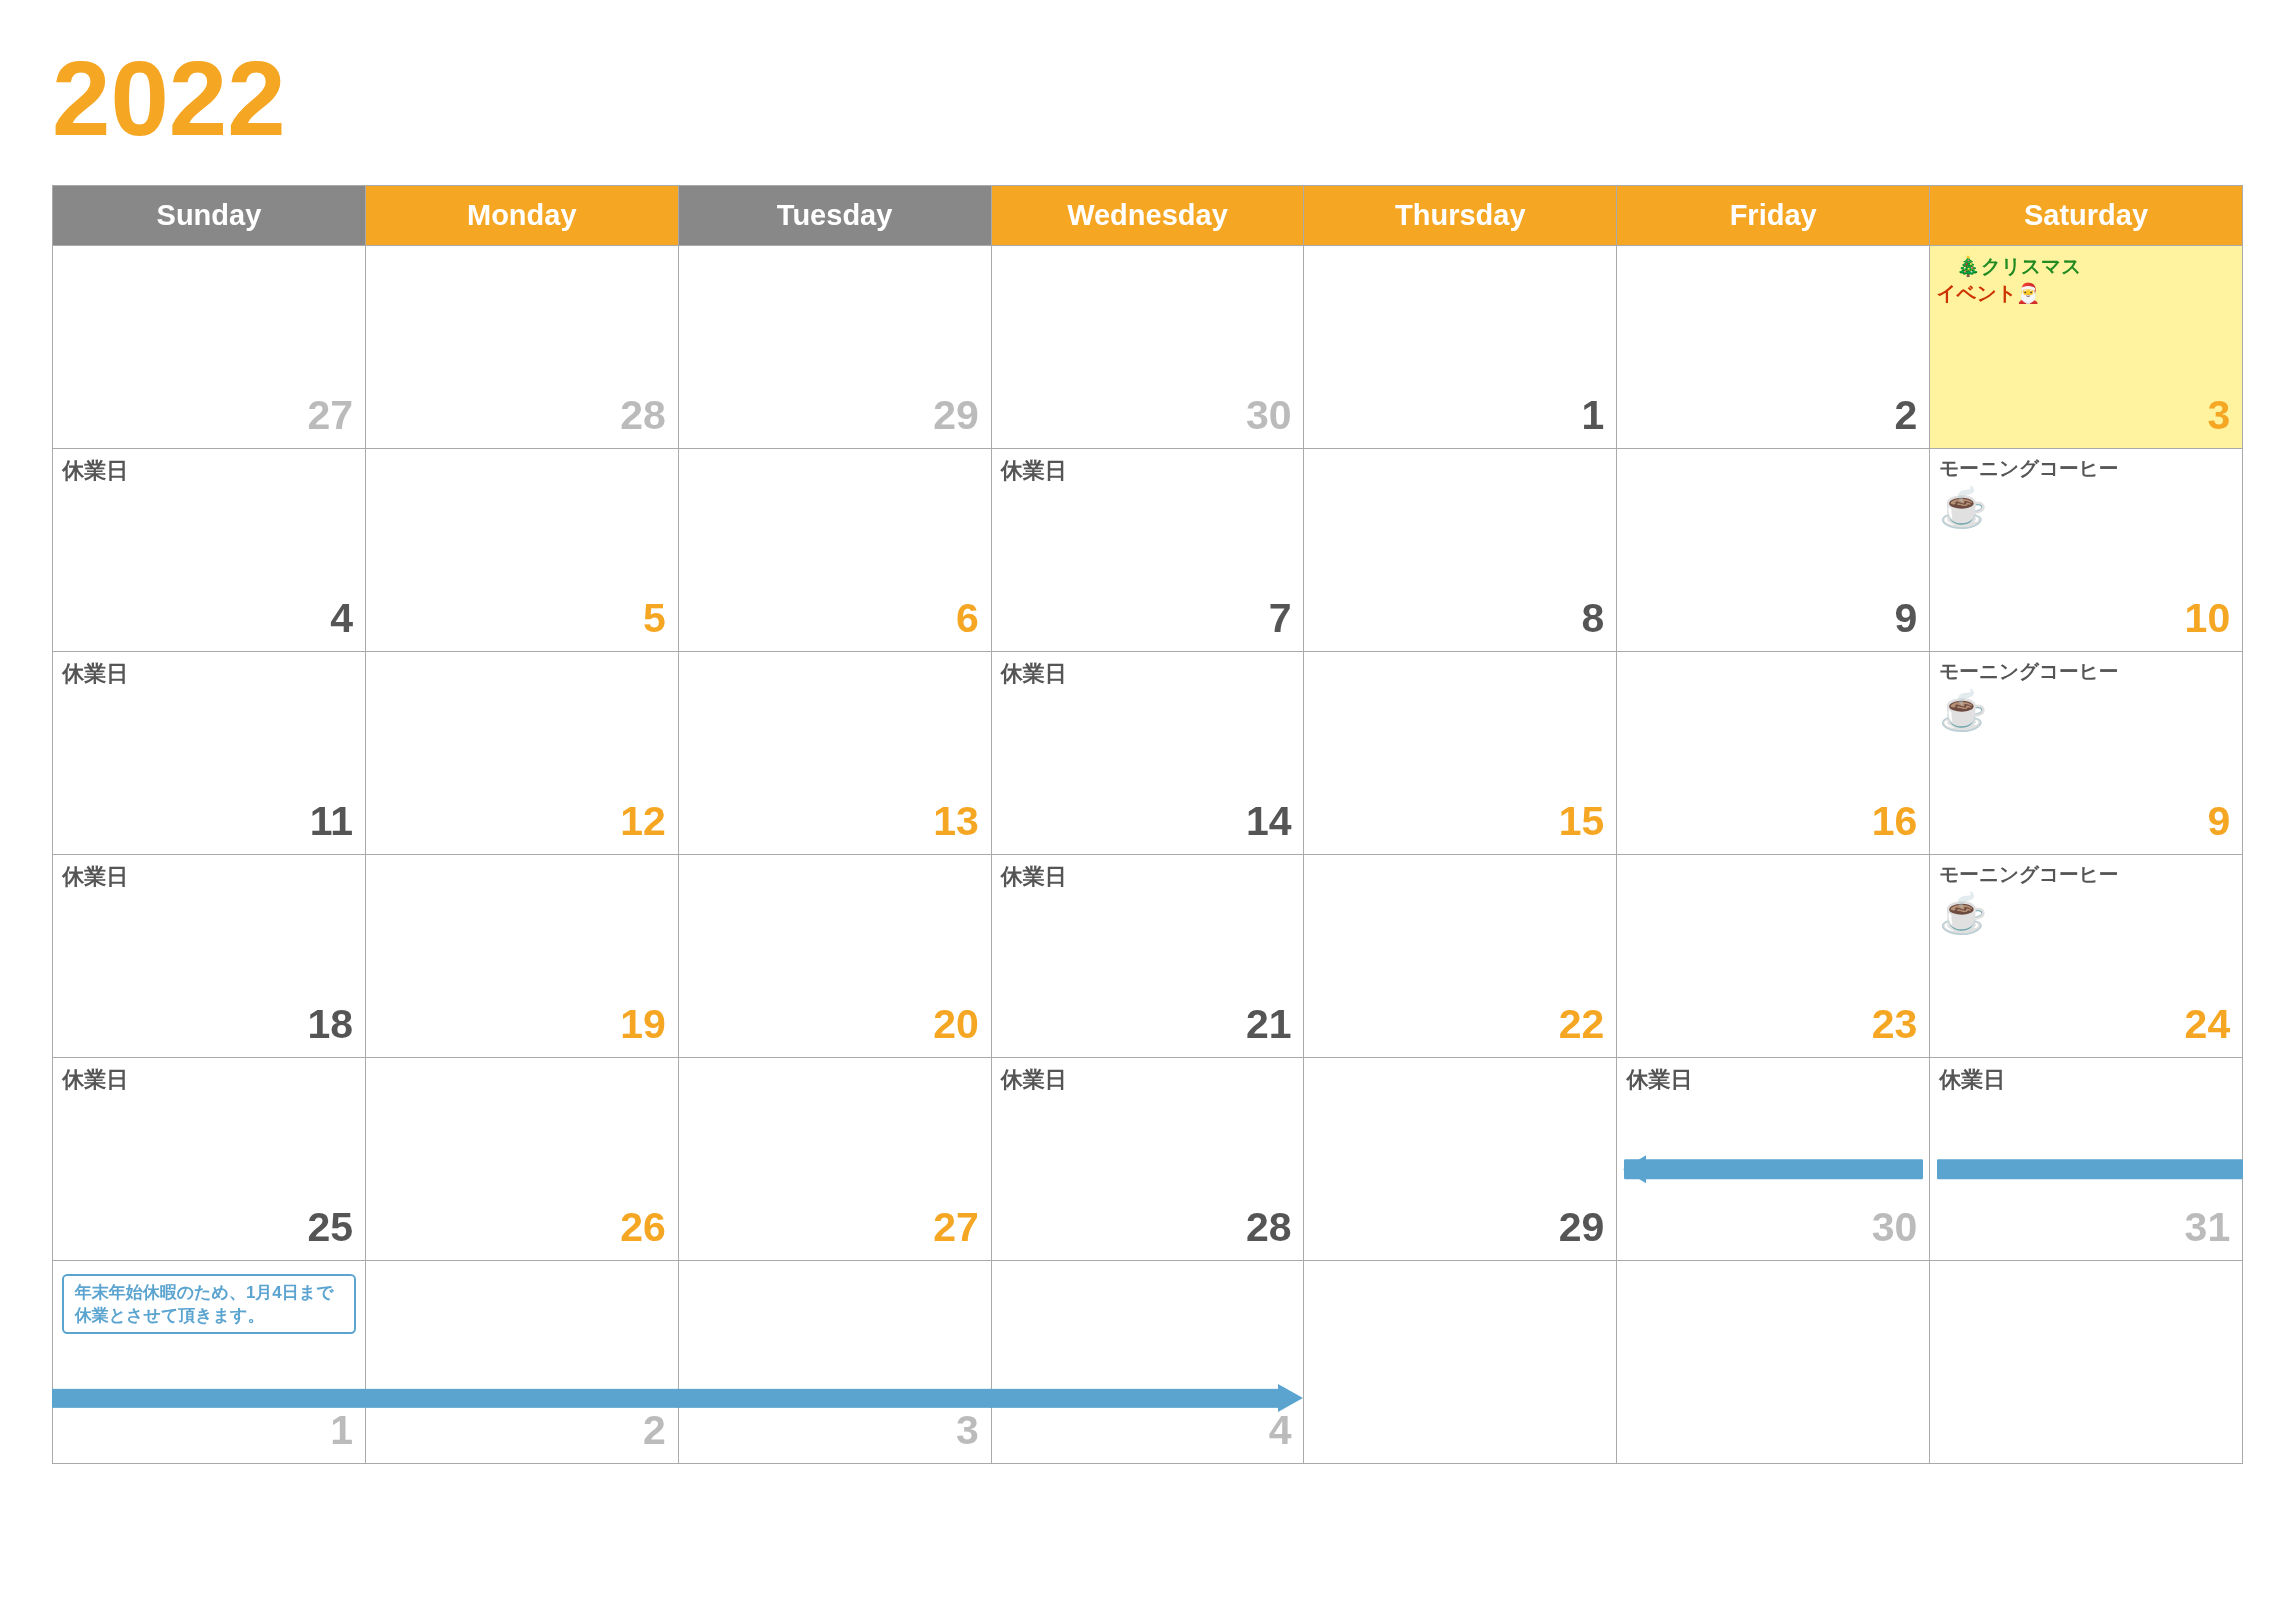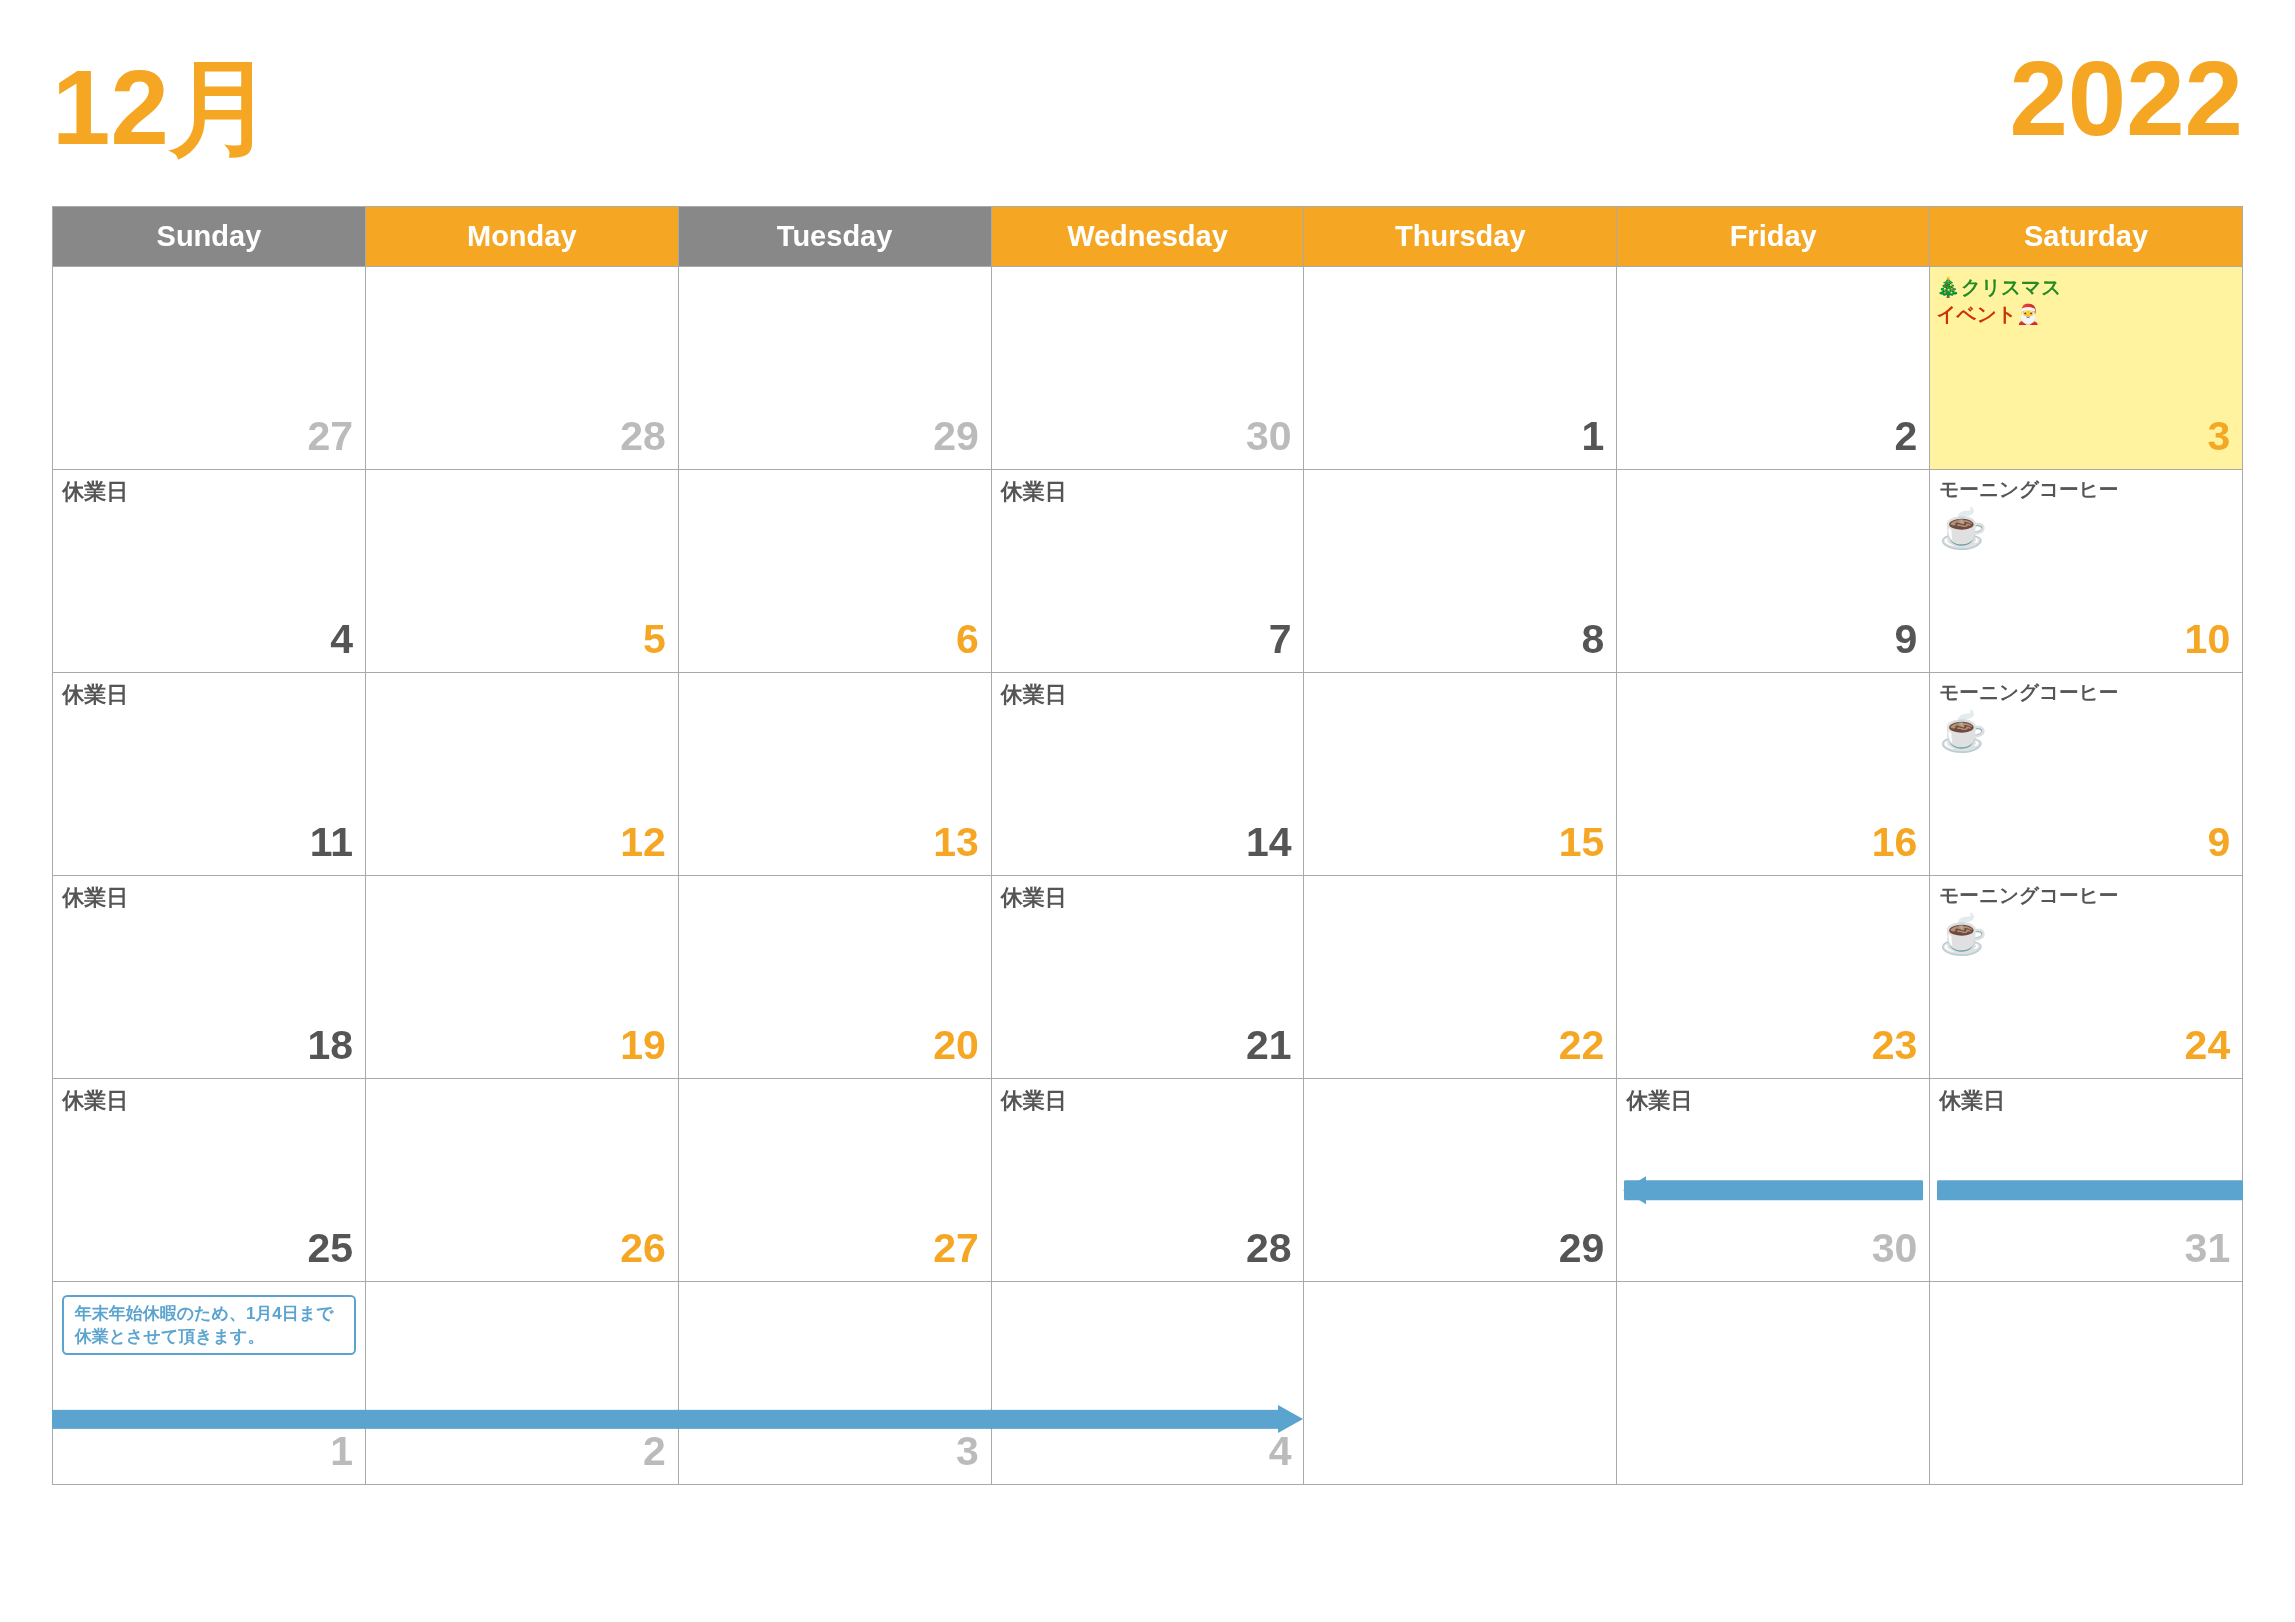--- a/index.html
+++ b/index.html
@@ -80,21 +80,21 @@
     }
     .coffee-icon {
       font-size: 39px;
       display: block;
       margin-top: 3.9px;
     }
     .christmas-text {
       font-size: 19.6px;
       font-weight: bold;
     }
-    .christmas-line1 { color: #228B22; }
+    .christmas-line1 { color: #228B22; margin-left: 20px; }
     .christmas-line2 { color: #CC3300; }
     td.highlight-yellow {
       background: #FFF3A0;
     }
     .note-box {
       border: 2px solid #5BA4CF;
       border-radius: 5.2px;
       padding: 5.2px 10.5px;
       color: #5BA4CF;
       font-size: 19.6px;
@@ -106,21 +106,20 @@
     .cell-top-event {
       position: absolute;
       top: 6.5px;
       left: 6.5px;
     }
   </style>
 </head>
 <body>
 
 <div class="header">
-  <div class="month-title">12月</div>
   <div class="year-title">2022</div>
 </div>
 
 <table class="calendar">
   <thead>
     <tr>
       <th class="sunday">Sunday</th>
       <th class="monday">Monday</th>
       <th class="tuesday">Tuesday</th>
       <th class="wednesday">Wednesday</th>

